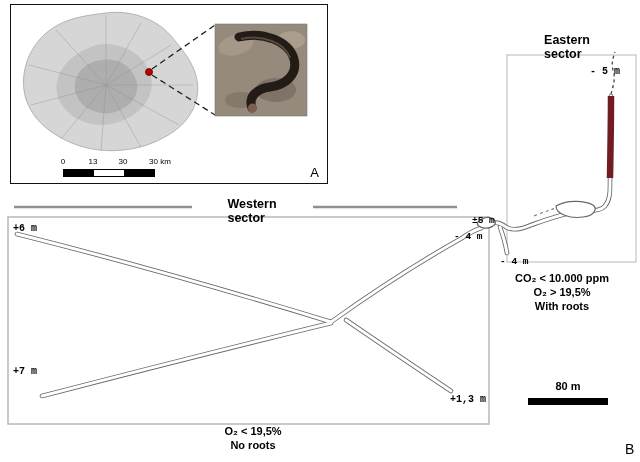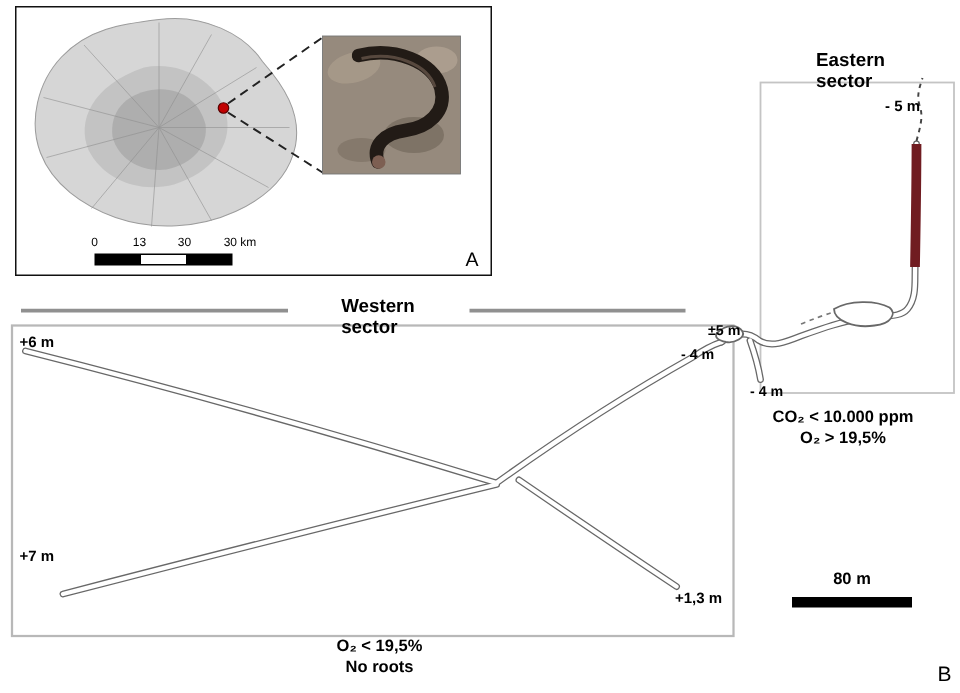--- a/index.html
+++ b/index.html
@@ -10,21 +10,21 @@
   .abs{position:absolute;}
   
   #panel-a{left:10px;top:4px;width:318px;height:180px;border:1.5px solid #111;box-sizing:border-box;}
   #panel-a svg{position:absolute;left:0;top:0;}
   .tick{position:absolute;top:152px;font-size:8px;transform:translateX(-50%);white-space:nowrap;}
   #km-bar{position:absolute;left:52px;top:164px;width:90px;height:6px;border:1px solid #000;box-sizing:content-box;display:flex;}
   #km-bar .seg{height:100%;flex:1;}
   #panel-a-letter{position:absolute;right:8px;bottom:3px;font-size:13px;}
   
   .sector-title{position:absolute;transform:translateX(-50%);font-weight:bold;font-size:12.5px;line-height:1.15;white-space:nowrap;}
-  .elev{position:absolute;font-weight:bold;font-size:10px;white-space:nowrap;}
+  .elev{position:absolute;font-weight:bold;font-size:10px;white-space:nowrap;font-family:Liberation Mono, monospace;}
   .elev.small{font-size:9.5px;}
   .gas-block{position:absolute;transform:translateX(-50%);text-align:center;font-weight:bold;font-size:11px;line-height:1.25;white-space:nowrap;}
   #scale-b-label{position:absolute;transform:translateX(-50%);font-weight:bold;font-size:11px;}
   #scale-b-bar{position:absolute;left:528px;top:398px;width:80px;height:7px;background:#000;}
   #panel-b-letter{position:absolute;left:625px;top:441px;font-size:14px;}
 </style>
 </head>
 <body>
 
 <div id="figure">
@@ -132,20 +132,21 @@
   <span class="elev" style="left:13px;top:223px">+6 m</span>
   <span class="elev" style="left:13px;top:366px">+7 m</span>
   <span class="elev" style="left:450px;top:394px">+1,3 m</span>
   <span class="elev small" style="left:454px;top:231px">- 4 m</span>
   <span class="elev small" style="left:472px;top:215px">±5 m</span>
   <span class="elev small" style="left:500px;top:256px">- 4 m</span>
 
   <div class="gas-block" style="left:562px;top:272px">
     <span style="display:block">CO₂ &lt; 10.000 ppm</span>
     <span style="display:block">O₂ &gt; 19,5%</span>
+    <span style="display:block">With roots</span>
   </div>
   <div class="gas-block" style="left:253px;top:425px">
     <span style="display:block">O₂ &lt; 19,5%</span>
     <span style="display:block">No roots</span>
   </div>
 
   <span id="scale-b-label" style="left:568px;top:380px">80 m</span>
   <div id="scale-b-bar"></div>
   <span id="panel-b-letter">B</span>
 

